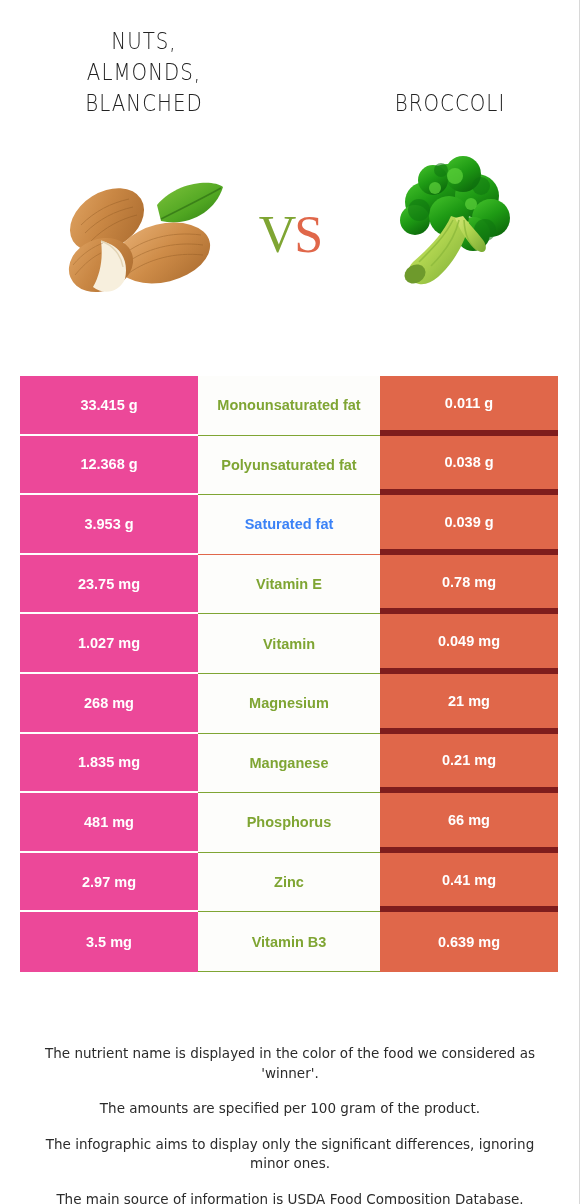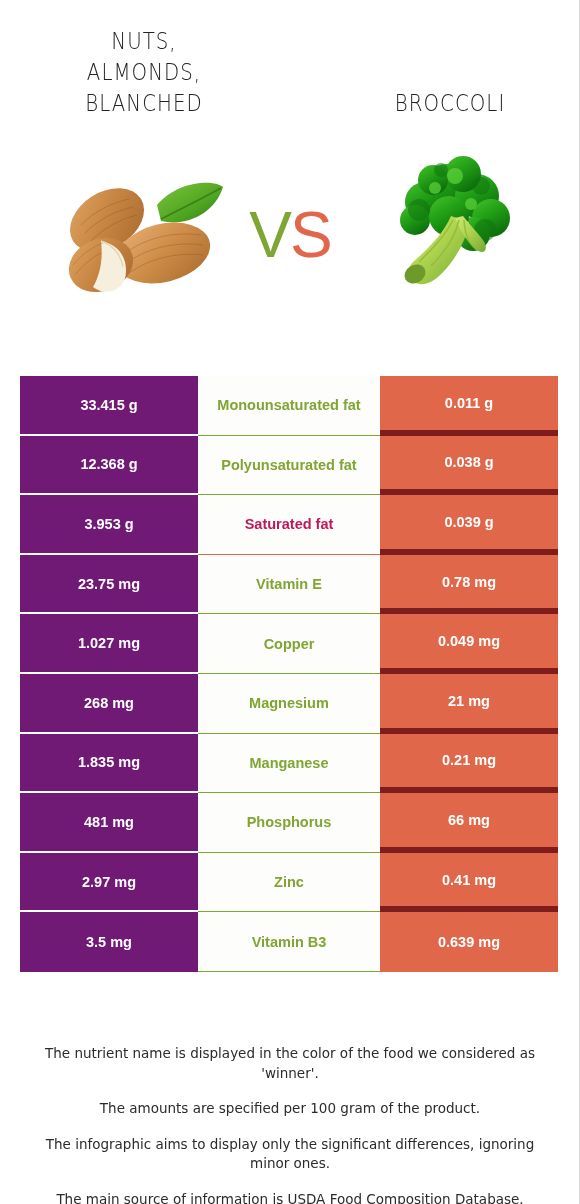--- a/index.html
+++ b/index.html
@@ -33,46 +33,46 @@
   .title-right{left:320px;top:88px;width:260px;}
 
   
   .food-row{position:absolute;left:0;top:130px;width:580px;height:220px;}
 
   .almond-art{position:absolute;left:45px;top:35px;width:180px;height:135px;}
   .broccoli-art{position:absolute;left:385px;top:20px;width:140px;height:150px;}
 
   .vs{
     position:absolute;left:225px;top:60px;width:130px;height:90px;
-    font-size:64px;font-weight:400;letter-spacing:-2px;
-    font-family:Liberation Sans, sans-serif;
+    font-size:52px;font-weight:400;letter-spacing:-2px;
+    font-family:Liberation Serif, serif;
     text-align:center;line-height:90px;
   }
   .vs .v{color:#7FA533;}
   .vs .s{color:#E0674A;}
 
   
   .table{
     position:absolute;left:20px;top:376px;width:538px;
     display:flex;flex-direction:column;
   }
   .row{display:flex;height:59.6px;}
   .cell{
     display:flex;align-items:center;justify-content:center;
     font-size:14.5px;font-weight:bold;
     box-sizing:border-box;
   }
   .cell-left{
-    width:178px;background:#701a75;color:#ffffff;
+    width:178px;background:#ec4899;color:#ffffff;
     border-bottom:2px solid #ffffff;
   }
   .cell-mid{
     width:182px;background:#FDFDFB;color:#7FA533;
   }
-  .cell-mid.mid-orange{color:#be185d;}
+  .cell-mid.mid-orange{color:#3b82f6;}
   .cell-mid-inner{
     width:100%;height:100%;
     display:flex;align-items:center;justify-content:center;
     border-bottom:1px solid #7FA533;
     box-sizing:border-box;
   }
   .mid-orange .cell-mid-inner{border-bottom-color:#E0674A;}
   .cell-right{
     width:178px;background:#E0674A;color:#ffffff;
     border-bottom:6px solid #7f1d1d;
@@ -234,21 +234,21 @@
     <div class="cell cell-left">23.75 mg</div>
     <div class="cell cell-mid">
         <div class="cell-mid-inner">Vitamin E</div>
       </div>
     <div class="cell cell-right">0.78 mg</div>
   </div>
 
   <div class="row">
     <div class="cell cell-left">1.027 mg</div>
     <div class="cell cell-mid">
-        <div class="cell-mid-inner">Copper</div>
+        <div class="cell-mid-inner">Vitamin</div>
       </div>
     <div class="cell cell-right">0.049 mg</div>
   </div>
 
   <div class="row">
     <div class="cell cell-left">268 mg</div>
     <div class="cell cell-mid">
         <div class="cell-mid-inner">Magnesium</div>
       </div>
     <div class="cell cell-right">21 mg</div>

